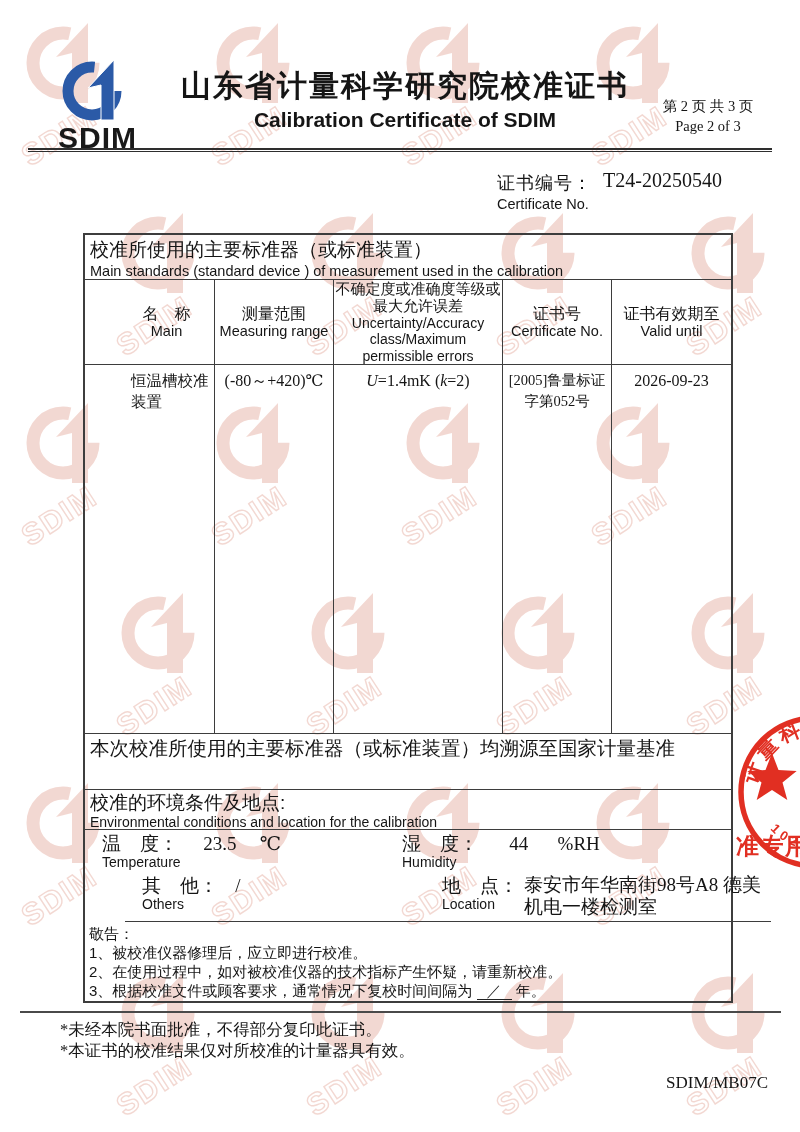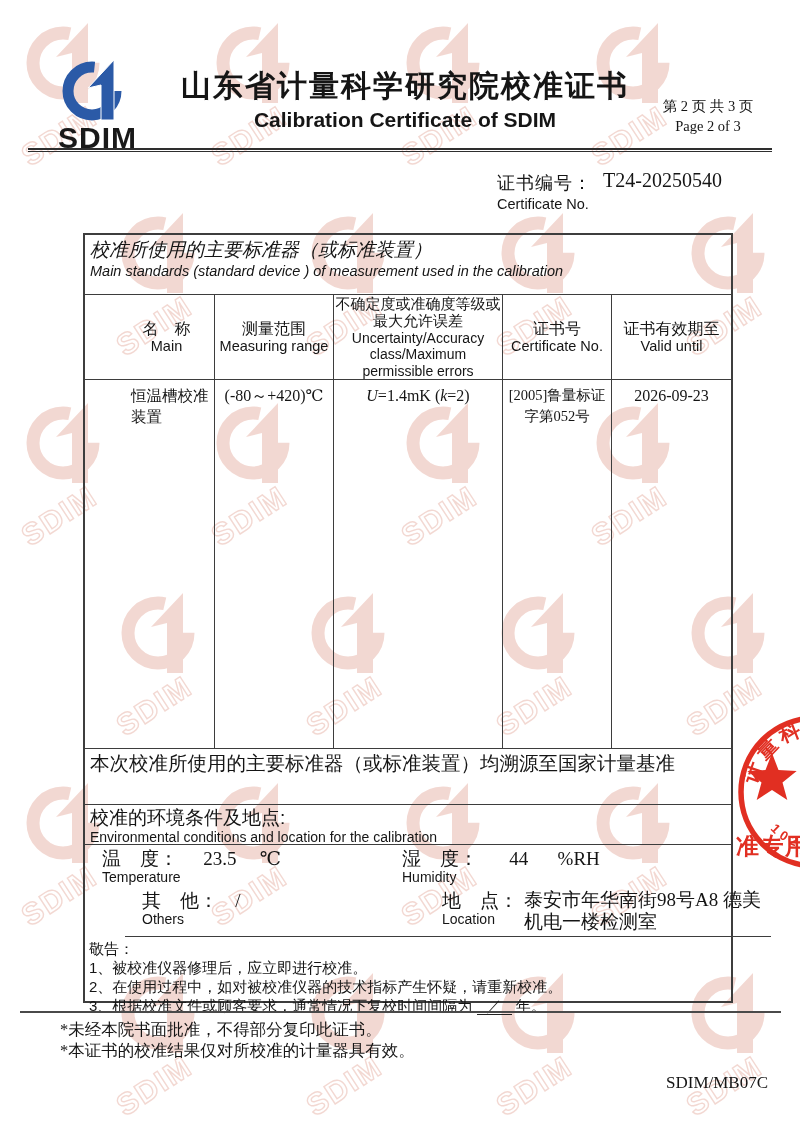--- a/index.html
+++ b/index.html
@@ -51,21 +51,21 @@
   .certno-en{ position:absolute; left:497px; top:196px; font-size:14.5px; z-index:2;}
 
   
   .stable{
     position:absolute; left:83px; top:233px; width:650px; height:770px; z-index:1;
     border:2px solid var(--line); background:transparent;
   }
   .trow{ position:relative; width:100%; border-bottom:1px solid var(--line); }
   .trow.last{ border-bottom:none; }
 
-  .r-title{ height:60px; padding:2px 5px 8px 5px;font-style:italic; }
+  .r-title{ height:45px; padding:2px 5px 8px 5px; }
   .r-title .zh{ font-size:19px; line-height:25px; }
   .r-title .en{ font-size:14.5px; line-height:18px; }
 
   .r-head{ height:85px; display:flex; }
   .r-data{ height:369px; display:flex; }
   .cell{ height:100%; border-right:1px solid var(--line); }
   .cell:last-child{ border-right:none; }
   .c0{ width:96px;margin-left:34px; } .c1{ width:119px; } .c2{ width:169px; } .c3{ width:109px; } .c4{ flex:1; }
 
   .hcell{ display:flex; flex-direction:column; justify-content:center; align-items:center; text-align:center; }

